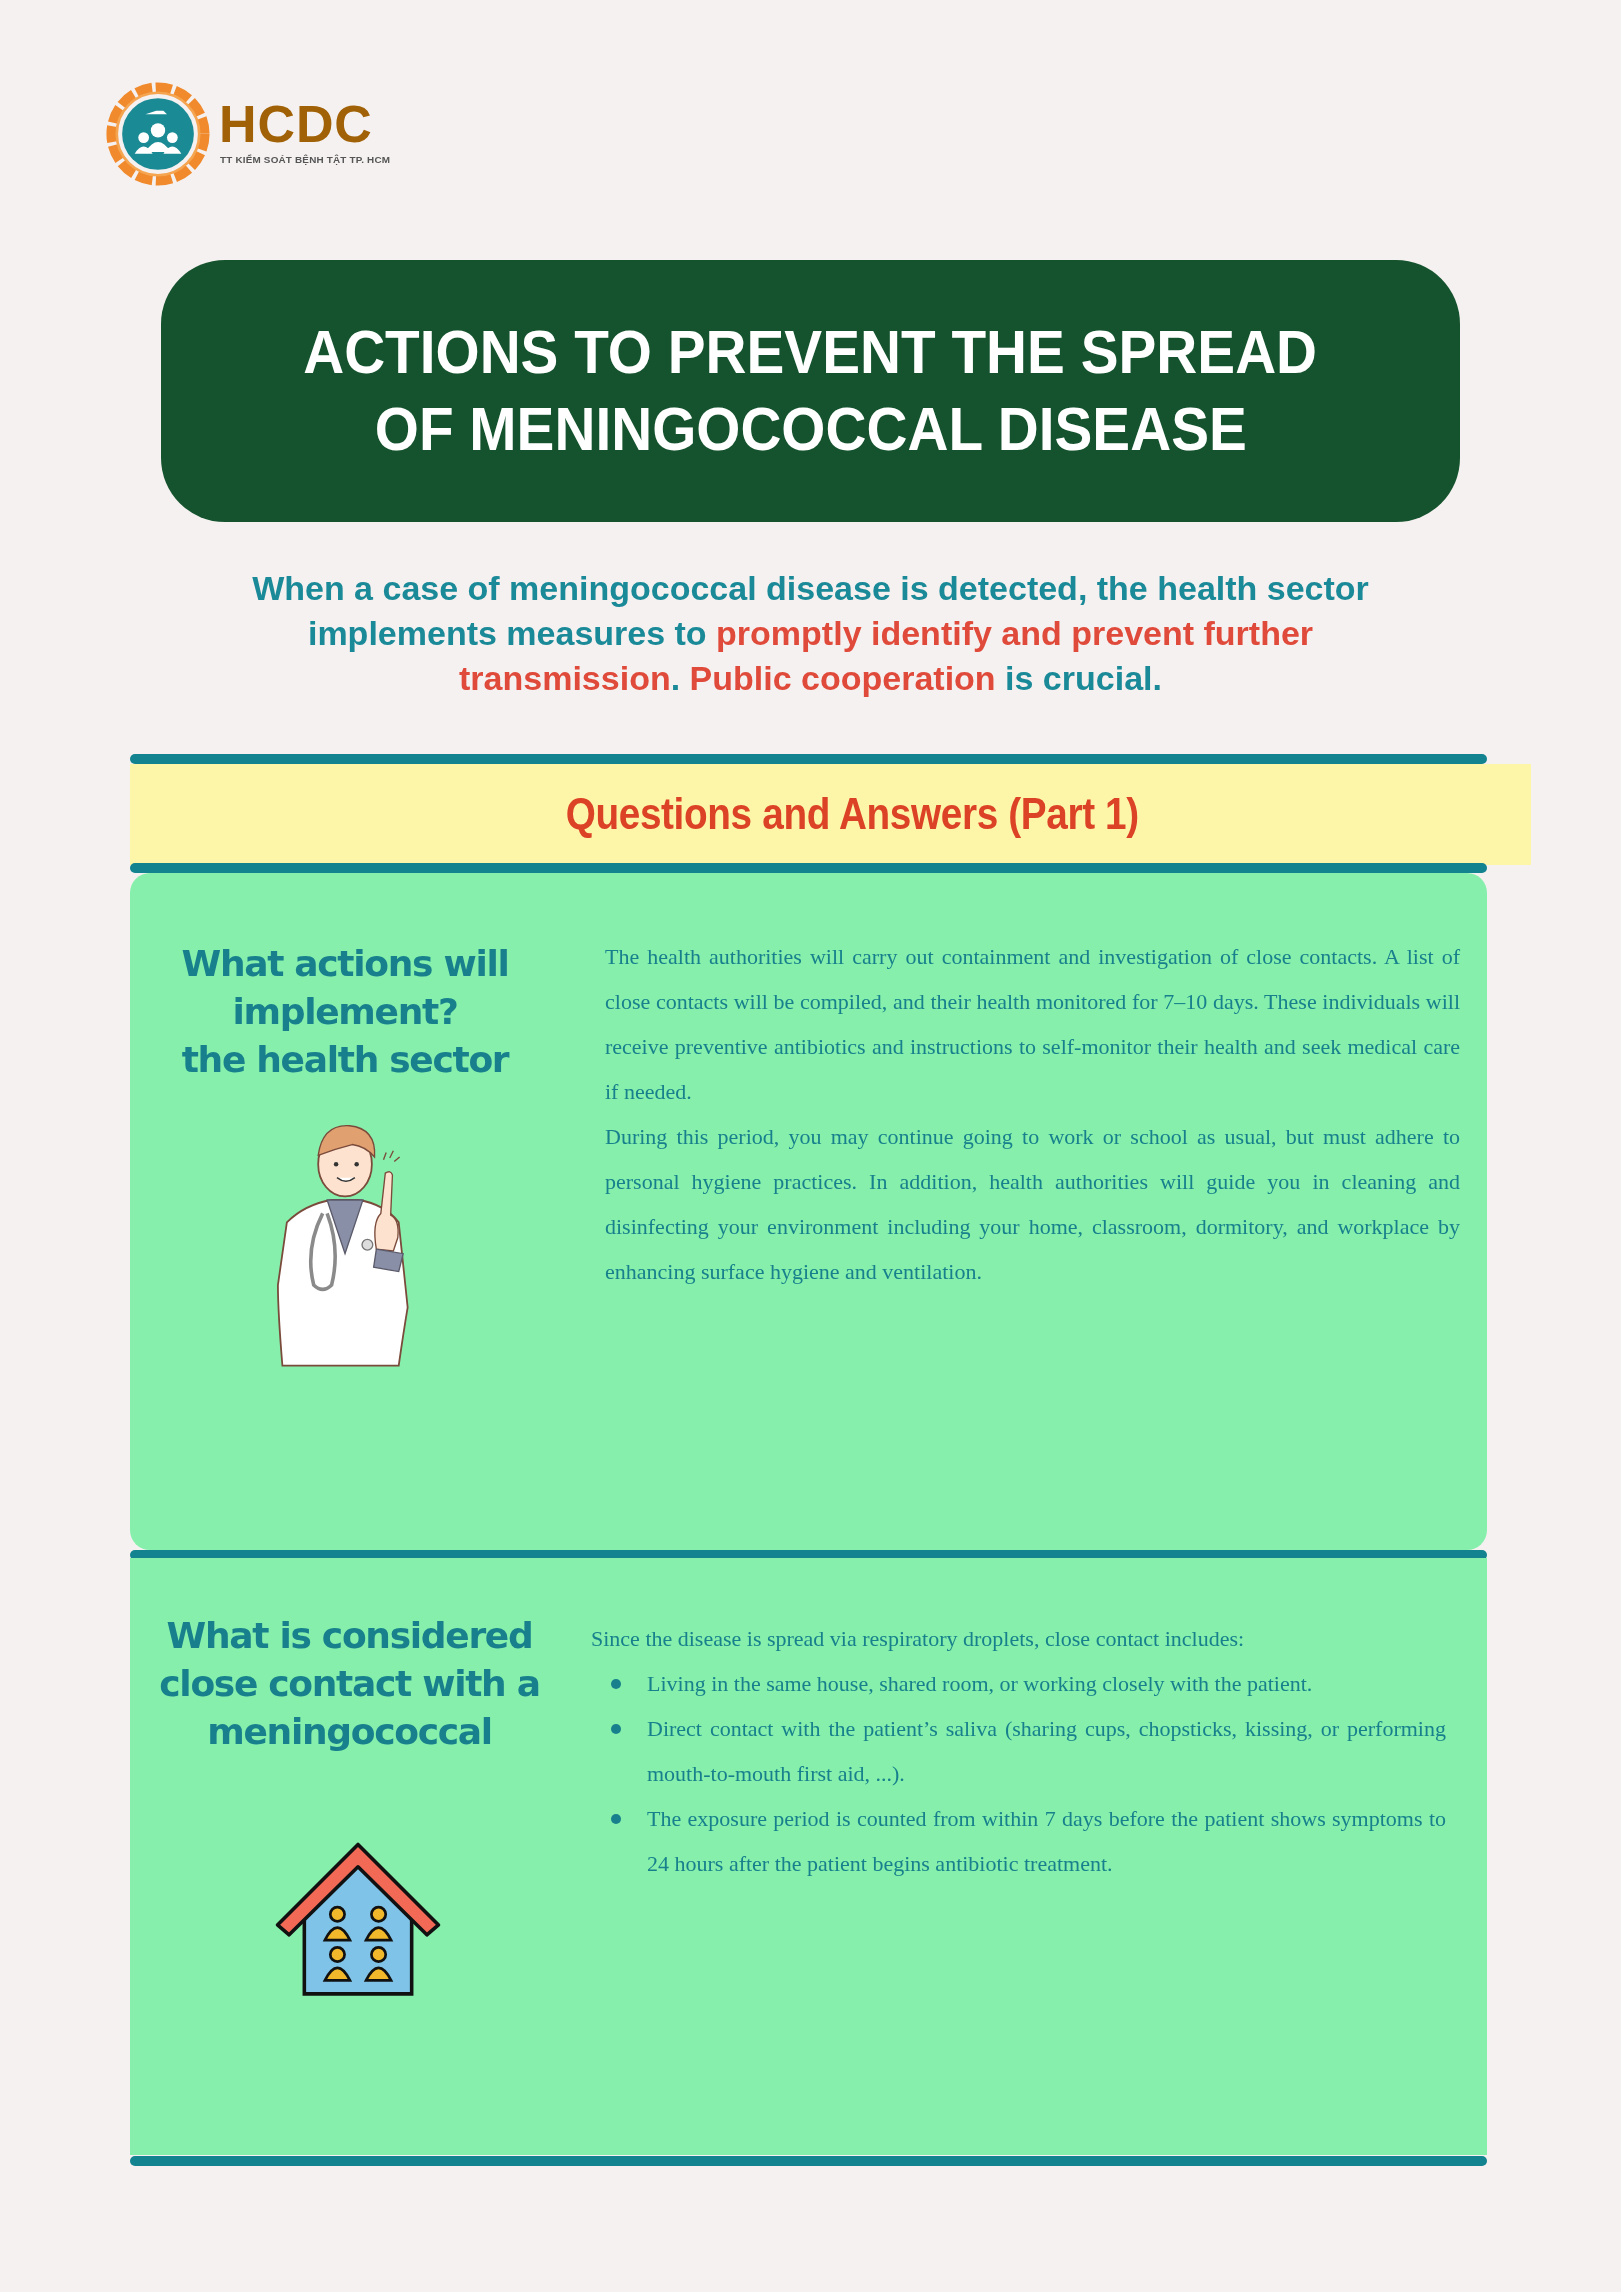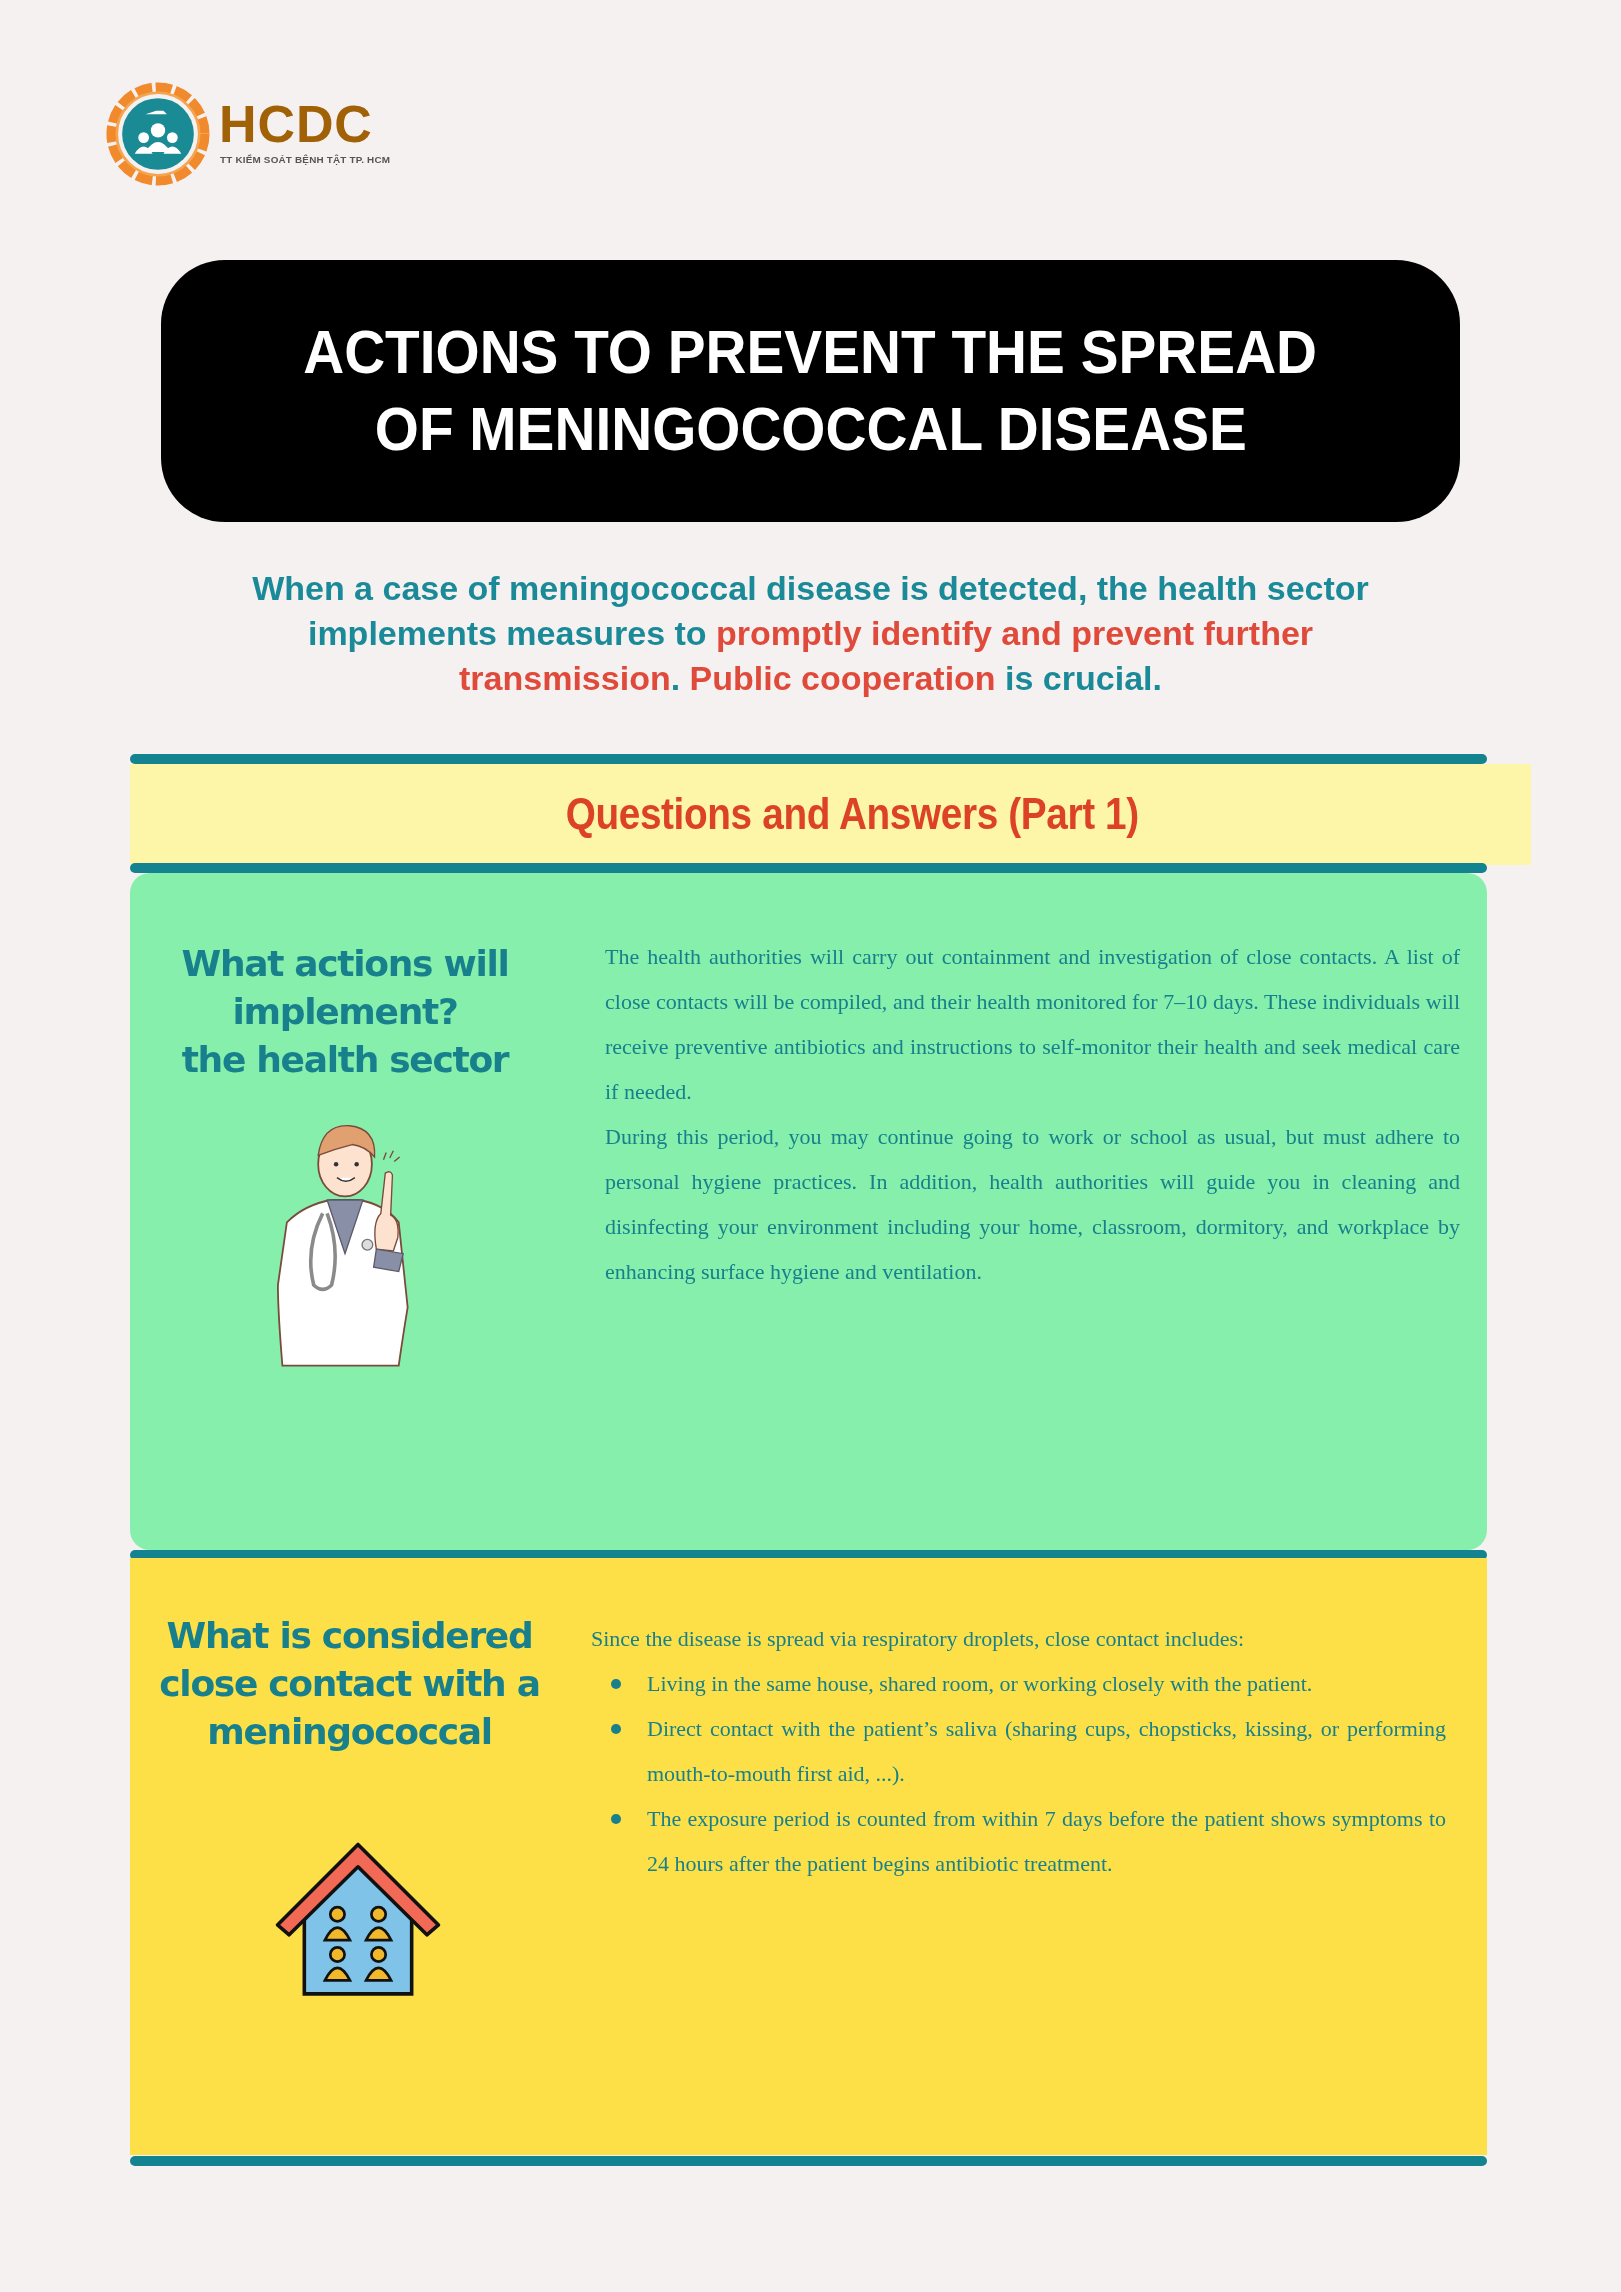--- a/index.html
+++ b/index.html
@@ -8,42 +8,42 @@
     background:#f5f1f0;
     font-family:"Liberation Sans", "DejaVu Sans", sans-serif;
   }
   .logo { position:absolute; left:106px; top:82px; width:269px; height:107px; }
   .logo-ring { position:absolute; left:0; top:0; width:104px; height:104px; }
   .logo-title { position:absolute; left:113px; top:16px; font-size:52px; font-weight:bold; color:#a16207; letter-spacing:0.9px; line-height:52px; }
   .logo-sub { position:absolute; left:114px; top:72px; font-size:9.9px; font-weight:bold; color:#555; letter-spacing:0.2px; white-space:nowrap; }
 
   .banner {
     position:absolute; left:161px; top:260px; width:1299px; height:262px;
-    background:#000000; border-radius:64px;
+    background:#14532d; border-radius:64px;
     display:flex; align-items:center; justify-content:center; flex-direction:column;
   }
   .banner-line {
     color:#fff; font-weight:bold; font-size:61px; line-height:77px;
     font-family:"Liberation Sans Narrow","Liberation Sans", sans-serif;
     letter-spacing:0px; text-align:center; transform:scaleX(0.93);
   }
 
   .intro {
     position:absolute; left:224px; top:566px; width:1173px;
     text-align:center; font-size:34px; line-height:45px; font-weight:bold; color:#1b8a98;
   }
   .intro .hl { color:#e04a3a; }
 
   .qa { position:absolute; left:130px; top:754px; width:1357px; height:1411px; }
   .bar { position:absolute; left:0; width:100%; height:9.9px; background:#12838f; border-radius:5.4px; }
   .qa-header { position:absolute; left:0; top:9.9px; width:100%; height:101px; background:#fdf5a8;
     display:flex; align-items:center; justify-content:center;padding-left:44px; }
   .qa-header-title { color:#dc4225; font-weight:bold; font-size:45px; font-family:"Liberation Sans", sans-serif; transform:scaleX(0.86); letter-spacing:-0.4px;}
   .sec1 { position:absolute; left:0; top:119px; width:100%; height:677px; background:#86efac;border-radius:20px; }
-  .sec2 { position:absolute; left:0; top:804px; width:100%; height:597px; background:#fde047; }
+  .sec2 { position:absolute; left:0; top:804px; width:100%; height:597px; background:#86efac; }
 
   .q-heading {
     position:absolute; text-align:center; color:#17808c; font-weight:bold;
     font-size:36px; line-height:48px; font-family:"DejaVu Sans", sans-serif; letter-spacing:-1.3px;
   }
   .answer {
     position:absolute; color:#17808c; font-size:22px; line-height:45px;
     text-align:justify; font-family:Liberation Serif, serif;
   }
   .answer p { margin:0; }

